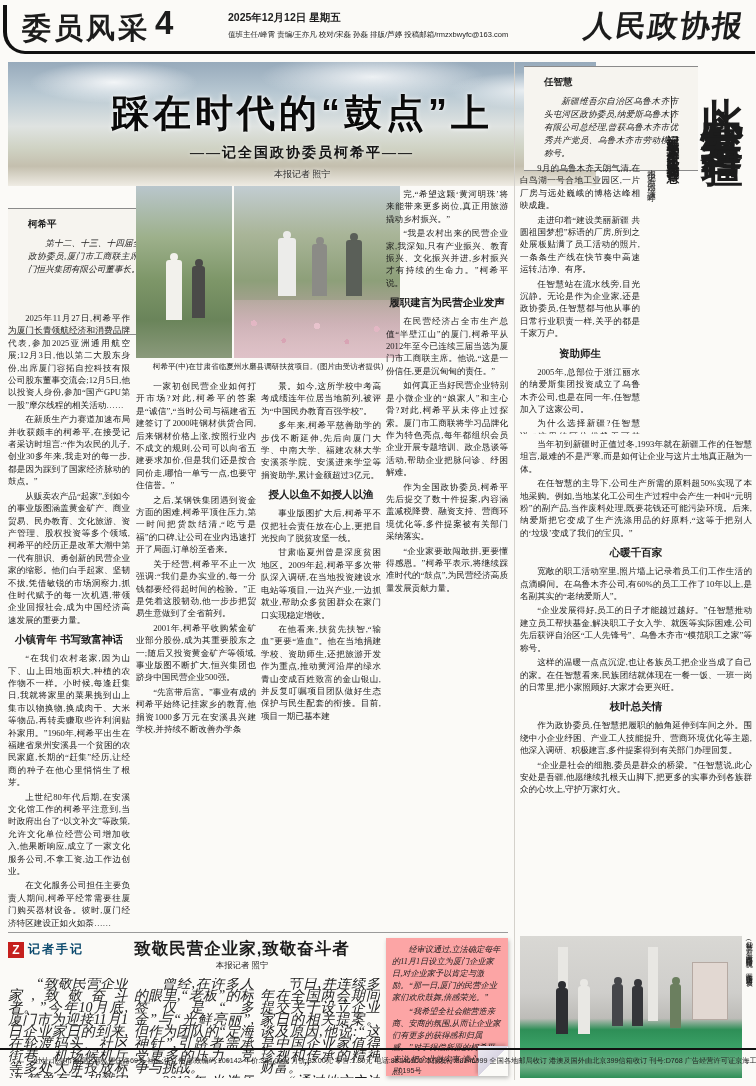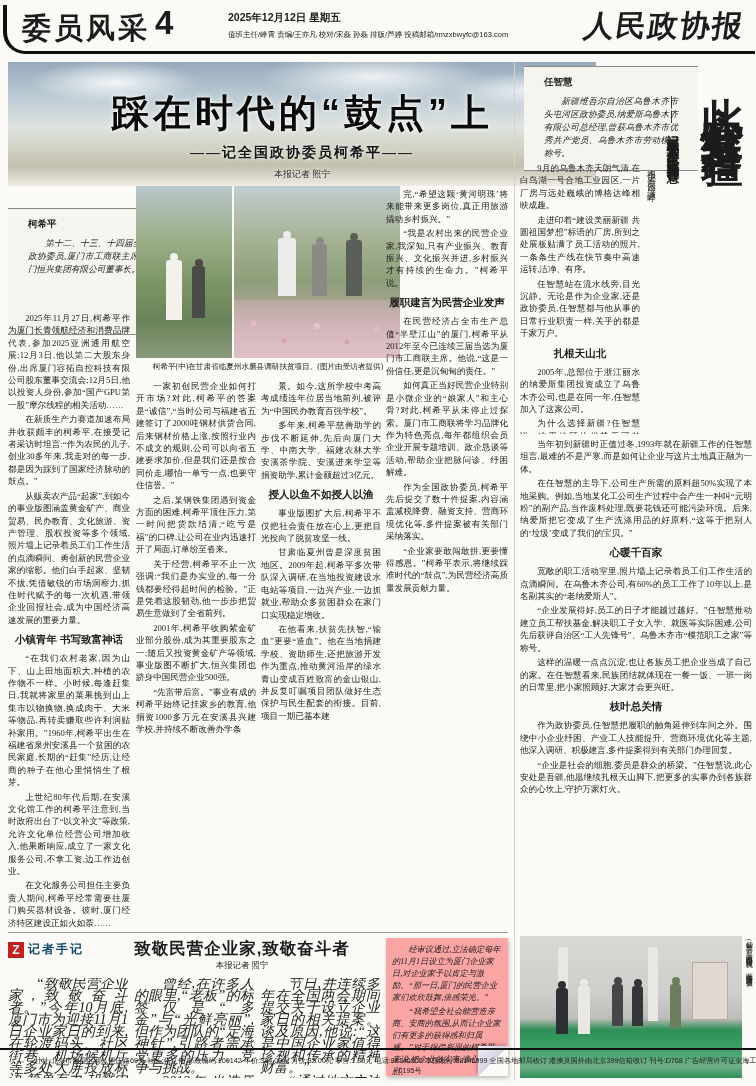--- a/index.html
+++ b/index.html
@@ -139,21 +139,21 @@
       <div class="fig" style="left:44px;top:52px;width:18px;height:58px;background:#ececea;"></div>
       <div class="fig" style="left:78px;top:58px;width:15px;height:52px;background:#8b8b86;"></div>
       <div class="fig" style="left:112px;top:54px;width:16px;height:56px;background:#5a5f58;"></div>
     </div>
   </div>
   <div class="abs cap cap-main">柯希平(中)在甘肃省临夏州水磨县调研扶贫项目。(图片由受访者提供)</div>
 
   <div class="abs col col1">
       <p class="para">2025年11月27日,柯希平作为厦门长青领航经济和消费品牌代表,参加2025亚洲通用航空展;12月3日,他以第二大股东身份,出席厦门容拓自控科技有限公司股东董事交流会;12月5日,他以投资人身份,参加“国产GPU第一股”摩尔线程的相关活动……</p>
       <p class="para">在新质生产力赛道加速布局并收获颇丰的柯希平,在接受记者采访时坦言:“作为农民的儿子,创业30多年来,我走对的每一步,都是因为踩到了国家经济脉动的鼓点。”</p>
-      <p class="para">从贩卖农产品“起家”,到如今的事业版图涵盖黄金矿产、商业贸易、民办教育、文化旅游、资产管理、股权投资等多个领域,照片墙上记录着员工们工作生活的点滴瞬间、勇创新的民营企业家的缩影。他们白手起家、坚韧不拔,凭借敏锐的市场洞察力,抓住时代赋予的每一次机遇,带领企业回报社会,成为中国经济高速发展的重要力量。</p>
+      <p class="para">从贩卖农产品“起家”,到如今的事业版图涵盖黄金矿产、商业贸易、民办教育、文化旅游、资产管理、股权投资等多个领域,柯希平的经历正是改革大潮中第一代有胆识、勇创新的民营企业家的缩影。他们白手起家、坚韧不拔,凭借敏锐的市场洞察力,抓住时代赋予的每一次机遇,带领企业回报社会,成为中国经济高速发展的重要力量。</p>
       <div class="subhead">小镇青年 书写致富神话</div>
       <p class="para">“在我们农村老家,因为山下、山上田地面积大,种植的农作物不一样。小时候,每逢赶集日,我就将家里的菜果挑到山上集市以物换物,换成肉干、大米等物品,再转卖赚取些许利润贴补家用。”1960年,柯希平出生在福建省泉州安溪县一个贫困的农民家庭,长期的“赶集”经历,让经商的种子在他心里悄悄生了根芽。</p>
       <p class="para">上世纪80年代后期,在安溪文化馆工作的柯希平注意到,当时政府出台了“以文补文”等政策,允许文化单位经营公司增加收入,他果断响应,成立了一家文化服务公司,不拿工资,边工作边创业。</p>
       <p class="para">在文化服务公司担任主要负责人期间,柯希平经常需要往厦门购买器材设备。彼时,厦门经济特区建设正如火如荼……</p>
     </div>
   <div class="abs col col2">
       <p class="para">一家初创民营企业如何打开市场?对此,柯希平的答案是“诚信”,“当时公司与福建省五建签订了2000吨钢材供货合同,后来钢材价格上涨,按照行业内不成文的规则,公司可以向省五建要求加价,但是我们还是按合同价走,哪怕一单亏一点,也要守住信誉。”</p>
       <p class="para">之后,某钢铁集团遇到资金方面的困难,柯希平顶住压力,第一时间把货款结清,“吃亏是福”的口碑,让公司在业内迅速打开了局面,订单纷至沓来。</p>
       <p class="para">关于经营,柯希平不止一次强调:“我们是办实业的,每一分钱都要经得起时间的检验。”正是凭着这股韧劲,他一步步把贸易生意做到了全省前列。</p>
       <p class="para">2001年,柯希平收购紫金矿业部分股份,成为其重要股东之一;随后又投资黄金矿产等领域,事业版图不断扩大,恒兴集团也跻身中国民营企业500强。</p>
@@ -184,21 +184,21 @@
     <div class="pname">任智慧</div>
     <div class="pbio">新疆维吾尔自治区乌鲁木齐市头屯河区政协委员,纳爱斯乌鲁木齐有限公司总经理,曾获乌鲁木齐市优秀共产党员、乌鲁木齐市劳动模范称号。</div>
   </div>
   <div class="abs side-headline">此心安处是吾疆</div>
   <div class="abs side-sub">——记新疆乌鲁木齐市头屯河区政协委员任智慧</div>
   <div class="abs side-byline">本报记者 张园 满达呼</div>
   <div class="abs col side-colA">
       <p class="para">9月的乌鲁木齐天朗气清,在白鸟湖一号合地工业园区,一片厂房与远处巍峨的博格达峰相映成趣。</p>
       <p class="para">走进印着“建设美丽新疆 共圆祖国梦想”标语的厂房,所到之处展板贴满了员工活动的照片,一条条生产线在快节奏中高速运转,洁净、有序。</p>
       <p class="para">任智慧站在流水线旁,目光沉静。无论是作为企业家,还是政协委员,任智慧都与他从事的日常行业职责一样,关乎的都是千家万户。</p>
-      <div class="subhead">扎根天山北</div>
+      <div class="subhead">资助师生</div>
       <p class="para">2005年,总部位于浙江丽水的纳爱斯集团投资成立了乌鲁木齐公司,也是在同一年,任智慧加入了这家公司。</p>
       <p class="para">为什么选择新疆?任智慧说,“这里的区位优势无可替代。”新疆面向中亚市场,且乌鲁木齐物流成本低,当地政府大力支持。任智慧明白,要想让企业扎根,靠的是长久的信任和服务。</p>
     </div>
   <div class="abs col side-wide">
       <p class="para">当年初到新疆时正值过冬,1993年就在新疆工作的任智慧坦言,最难的不是严寒,而是如何让企业与这片土地真正融为一体。</p>
       <p class="para">在任智慧的主导下,公司生产所需的原料超50%实现了本地采购。例如,当地某化工公司生产过程中会产生一种叫“元明粉”的副产品,当作废料处理,既要花钱还可能污染环境。后来,纳爱斯把它变成了生产洗涤用品的好原料,“这等于把别人的‘垃圾’变成了我们的宝贝。”</p>
       <div class="subhead">心暖千百家</div>
       <p class="para">宽敞的职工活动室里,照片墙上记录着员工们工作生活的点滴瞬间。在乌鲁木齐公司,有60%的员工工作了10年以上,是名副其实的“老纳爱斯人”。</p>
       <p class="para">“企业发展得好,员工的日子才能越过越好。”任智慧推动建立员工帮扶基金,解决职工子女入学、就医等实际困难,公司先后获评自治区“工人先锋号”、乌鲁木齐市“模范职工之家”等称号。</p>
       <p class="para">这样的温暖一点点沉淀,也让各族员工把企业当成了自己的家。在任智慧看来,民族团结就体现在一餐一饭、一班一岗的日常里,把小家照顾好,大家才会更兴旺。</p>

